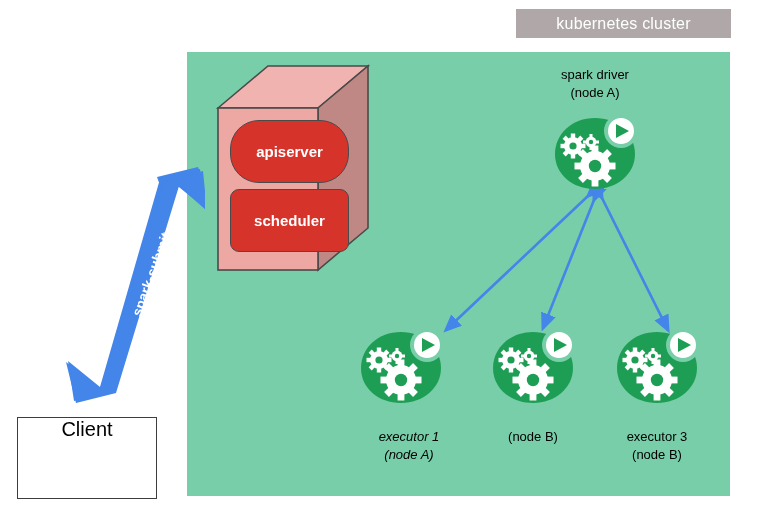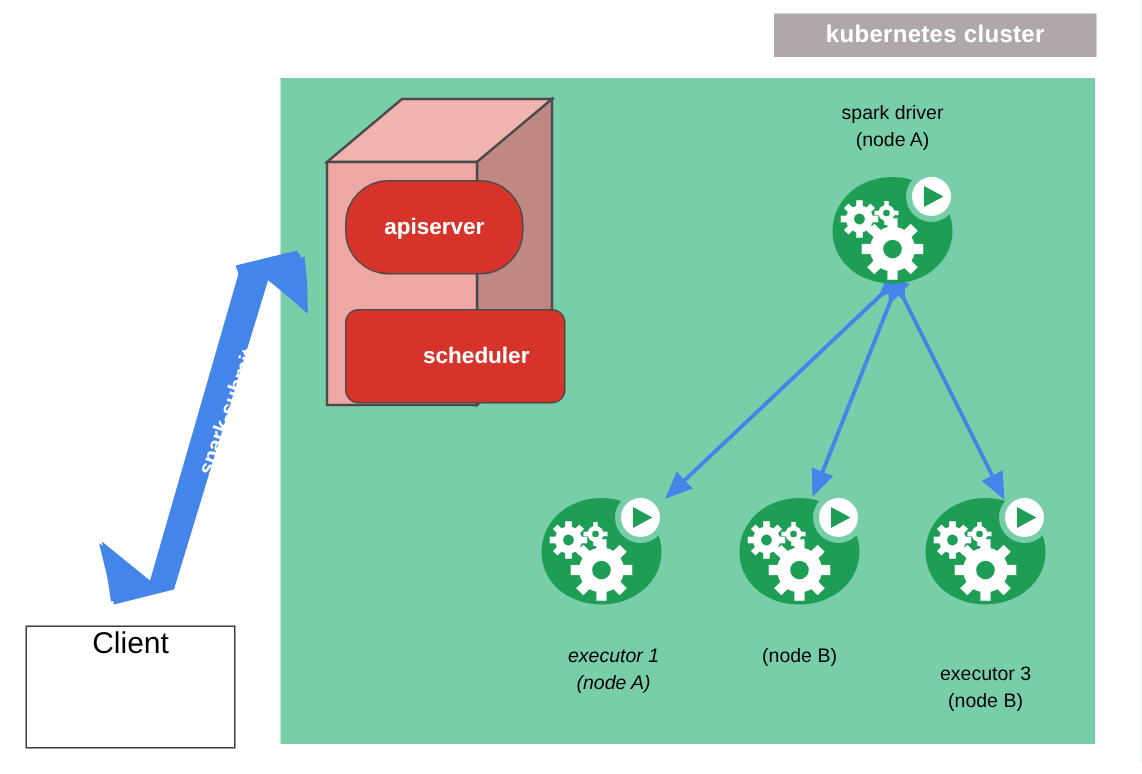--- a/index.html
+++ b/index.html
@@ -30,21 +30,21 @@
   }
   #cluster-label {
     position: absolute;
     left: 516px;
     top: 9px;
     width: 215px;
     height: 29px;
     background: #b0a8a8;
     color: #ffffff;
     font-size: 16px;
-    font-weight: bold;
+    font-weight: normal;
     letter-spacing: .2px;
     display: flex;
     align-items: center;
     justify-content: center;
   }
 
   
   #client-box {
     position: absolute;
     left: 17px;
@@ -97,42 +97,42 @@
     border: 1px solid #4a4a4a;
     border-radius: 9px;
     color: #ffffff;
     font-size: 15px;
     font-weight: bold;
     display: flex;
     align-items: center;
     justify-content: center;
   }
   #chip-apiserver { left: 30px; top: 62px; width: 117px; height: 61px; border-radius: 29px; }
-  #chip-scheduler { left: 30px; top: 148px; width: 117px; height: 61px; padding-left: 28px; }
+  #chip-scheduler { left: 30px; top: 131px; width: 117px; height: 61px; }
 
   
   .node-icon { position: absolute; }
   .node-label {
     position: absolute;
     text-align: center;
     font-size: 13px;
     color: #000000;
     line-height: 1.35;
     white-space: nowrap;
   }
 
   #driver-icon { left: 551px; top: 114px; width: 88px; height: 78px; }
   #driver-label { left: 518px; top: 66px; width: 154px; }
 
   #exec1-icon { left: 357px; top: 328px; width: 88px; height: 78px; }
   #exec2-icon { left: 489px; top: 328px; width: 88px; height: 78px; }
   #exec3-icon { left: 613px; top: 328px; width: 88px; height: 78px; }
   #exec1-label { left: 332px; top: 428px; width: 154px; font-style: italic; }
   #exec2-label { left: 456px; top: 428px; width: 154px; }
-  #exec3-label { left: 580px; top: 428px; width: 154px; margin-top: 12px; }
+  #exec3-label { left: 580px; top: 428px; width: 154px; }
 
   
   #connectors {
     position: absolute;
     left: 0; top: 0;
     width: 761px;
     height: 516px;
     pointer-events: none;
   }
 </style>

